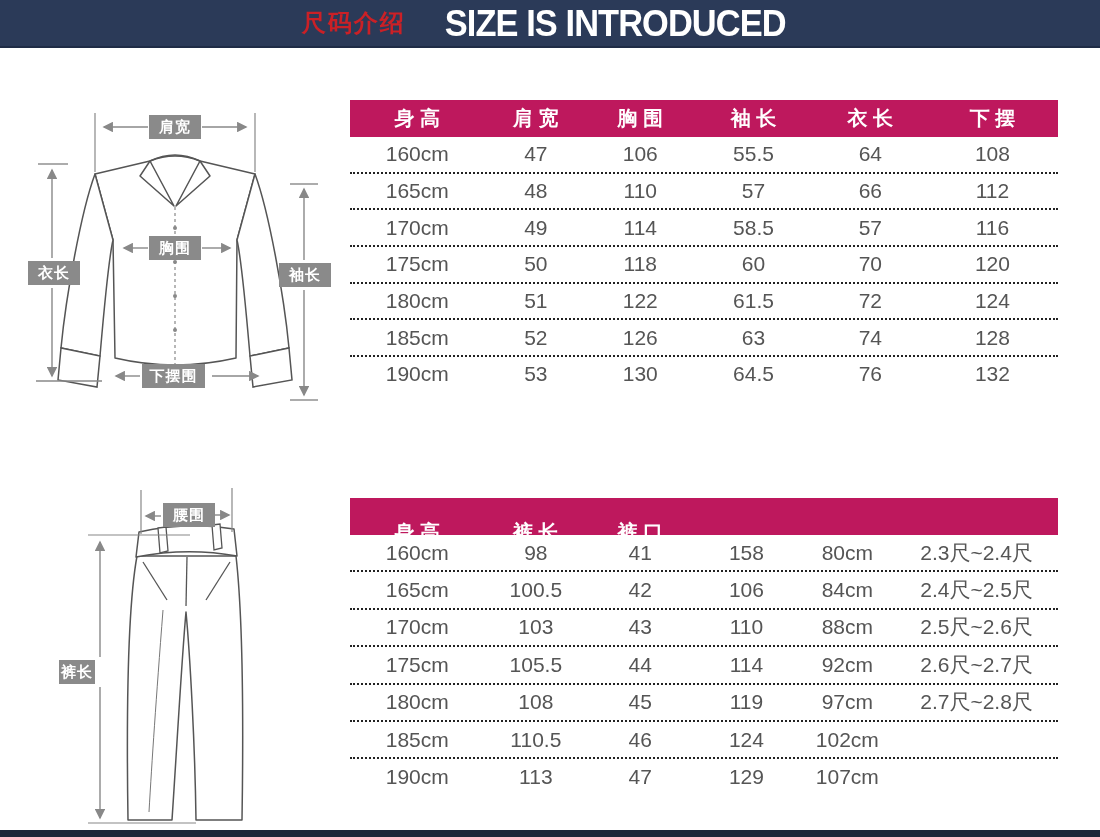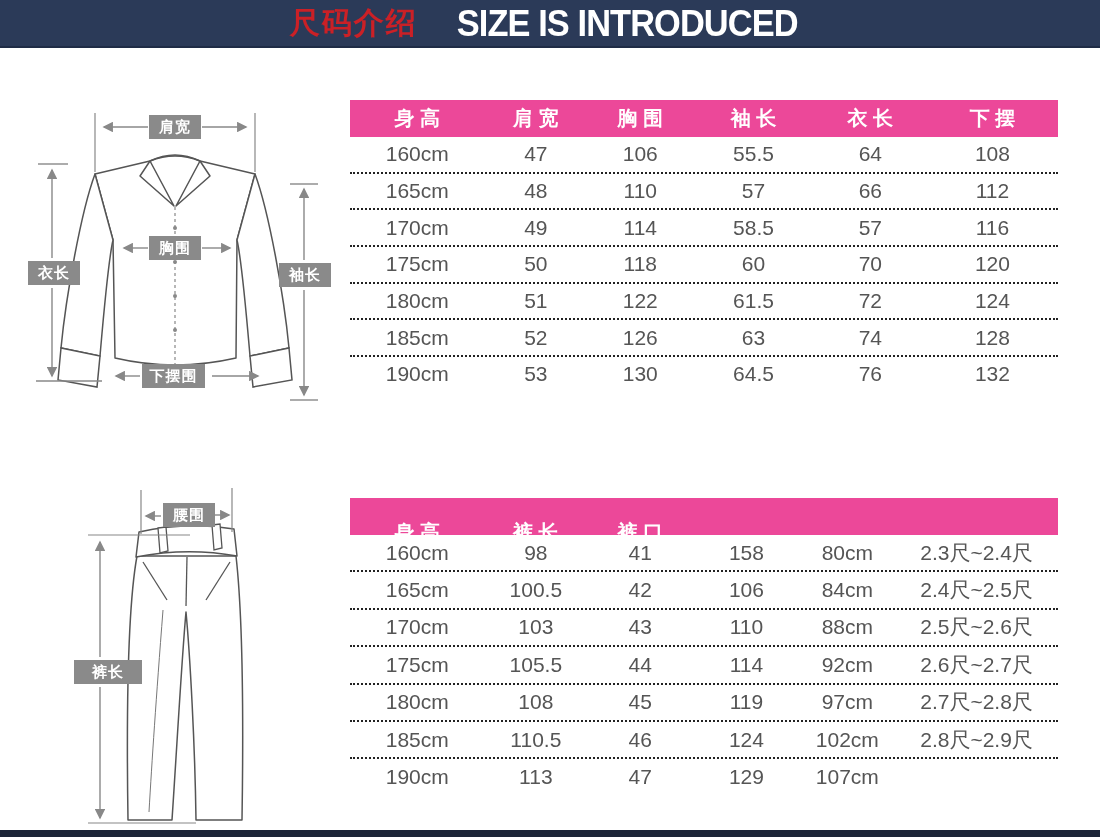--- a/index.html
+++ b/index.html
@@ -6,34 +6,34 @@
   #page{
     position:relative;width:1100px;height:837px;background:#fff;overflow:hidden;
     font-family:"Liberation Sans","DejaVu Sans",sans-serif;
   }
   
   .banner{
     position:absolute;left:0;top:0;width:1100px;height:46px;
     background:#2b3a58;border-bottom:2px solid #1f2c46;
     display:flex;align-items:center;justify-content:center;gap:26px;
   }
-  .banner .zh{font-size:30px;font-weight:700;color:#cb2026;letter-spacing:2px;line-height:1;}
+  .banner .zh{font-size:24px;font-weight:700;color:#cb2026;letter-spacing:2px;line-height:1;}
   .banner .en{font-size:37px;font-weight:700;color:#ffffff;letter-spacing:-1px;
     transform:scaleX(.93);transform-origin:center;line-height:1;}
   
   .footer-bar{position:absolute;left:0;top:830px;width:1100px;height:7px;background:#1c2538;}
   
   svg{position:absolute;overflow:visible;}
   .measure-label{
     position:absolute;background:#8a8a8a;color:#fff;font-size:15px;font-weight:700;
     height:24px;line-height:24px;text-align:center;letter-spacing:1px;
   }
   
   .size-table{position:absolute;left:350px;width:708px;}
-  .thead{display:grid;grid-template-columns:var(--cols);background:#ec4899;height:37px;align-items:center;}
+  .thead{display:grid;grid-template-columns:var(--cols);background:#be185d;height:37px;align-items:center;}
   .th{text-align:center;color:#fff;font-size:20px;font-weight:700;}
   .trow{display:grid;grid-template-columns:var(--cols);align-items:center;border-bottom:2px dotted #222;}
   .trow:last-child{border-bottom:none;}
   .td{text-align:center;font-size:21px;color:#555;}
   .shirt-table{--cols:19% 14.5% 15% 17% 16% 18.5%;top:100px;}
   .shirt-table .trow{height:34.7px;}
   .pants-table{--cols:19% 14.5% 15% 15% 13.5% 23%;top:498px;}
   .pants-table .trow{height:35.4px;}
 </style>
 </head>
@@ -123,21 +123,21 @@
     <line x1="161" y1="516" x2="146" y2="516" stroke="#888" stroke-width="1.4" marker-end="url(#arrB)"></line>
     <line x1="215" y1="515" x2="229" y2="515" stroke="#888" stroke-width="1.4" marker-end="url(#arrB)"></line>
 
     <line x1="88" y1="535" x2="190" y2="535" stroke="#888" stroke-width="1.2"></line>
     <line x1="88" y1="823" x2="196" y2="823" stroke="#888" stroke-width="1.2"></line>
     <line x1="100" y1="657" x2="100" y2="542" stroke="#888" stroke-width="1.4" marker-end="url(#arrB)"></line>
     <line x1="100" y1="687" x2="100" y2="818" stroke="#888" stroke-width="1.4" marker-end="url(#arrB)"></line>
   </svg>
 
   <div class="measure-label" style="left:163px;top:503px;width:52px">腰围</div>
-  <div class="measure-label" style="left:74px;top:660px;width:68px">裤长</div>
+  <div class="measure-label" style="left:59px;top:660px;width:36px">裤长</div>
 
   <div class="size-table shirt-table">
       <div class="thead">
         <div class="th" style="grid-column: span 1;">身 高</div>
         <div class="th" style="grid-column: span 1;">肩 宽</div>
         <div class="th" style="grid-column: span 1;">胸 围</div>
         <div class="th" style="grid-column: span 1;">袖 长</div>
         <div class="th" style="grid-column: span 1;">衣 长</div>
         <div class="th" style="grid-column: span 1;">下 摆</div>
       </div>
@@ -244,21 +244,20 @@
         <div class="td">119</div>
         <div class="td">97cm</div>
         <div class="td">2.7尺~2.8尺</div>
       </div>
       <div class="trow">
         <div class="td">185cm</div>
         <div class="td">110.5</div>
         <div class="td">46</div>
         <div class="td">124</div>
         <div class="td">102cm</div>
-        <div class="td">2.8尺~2.9尺</div>
       </div>
       <div class="trow">
         <div class="td">190cm</div>
         <div class="td">113</div>
         <div class="td">47</div>
         <div class="td">129</div>
         <div class="td">107cm</div>
       </div>
     </div>
 

